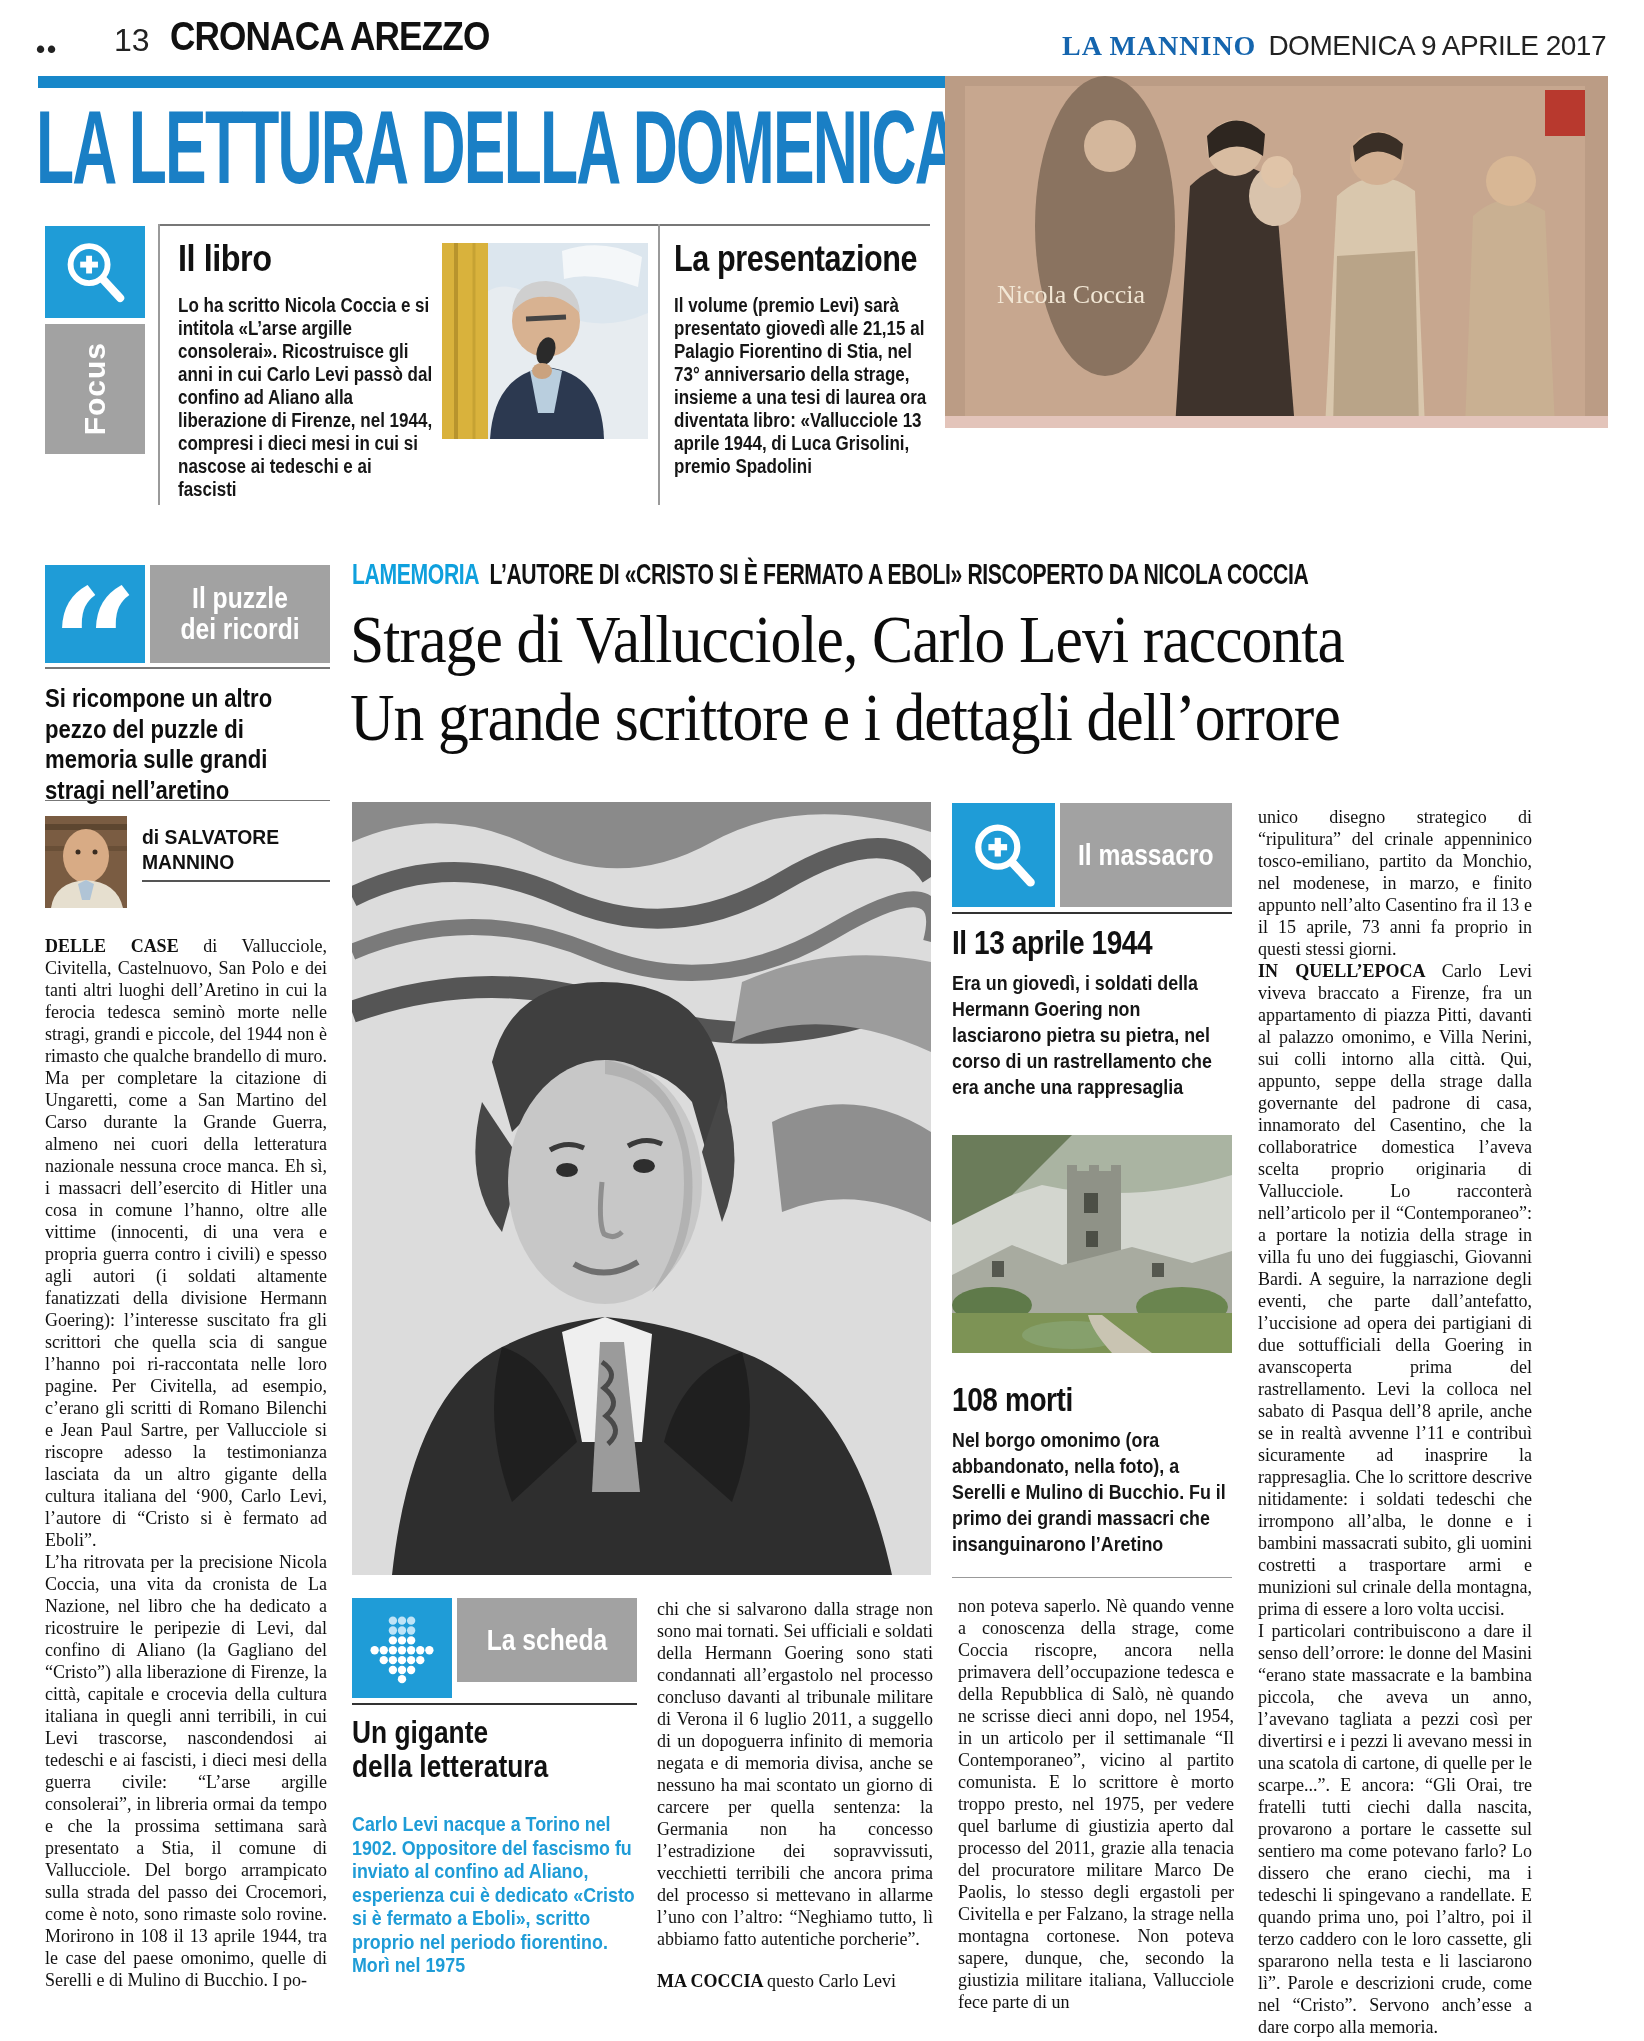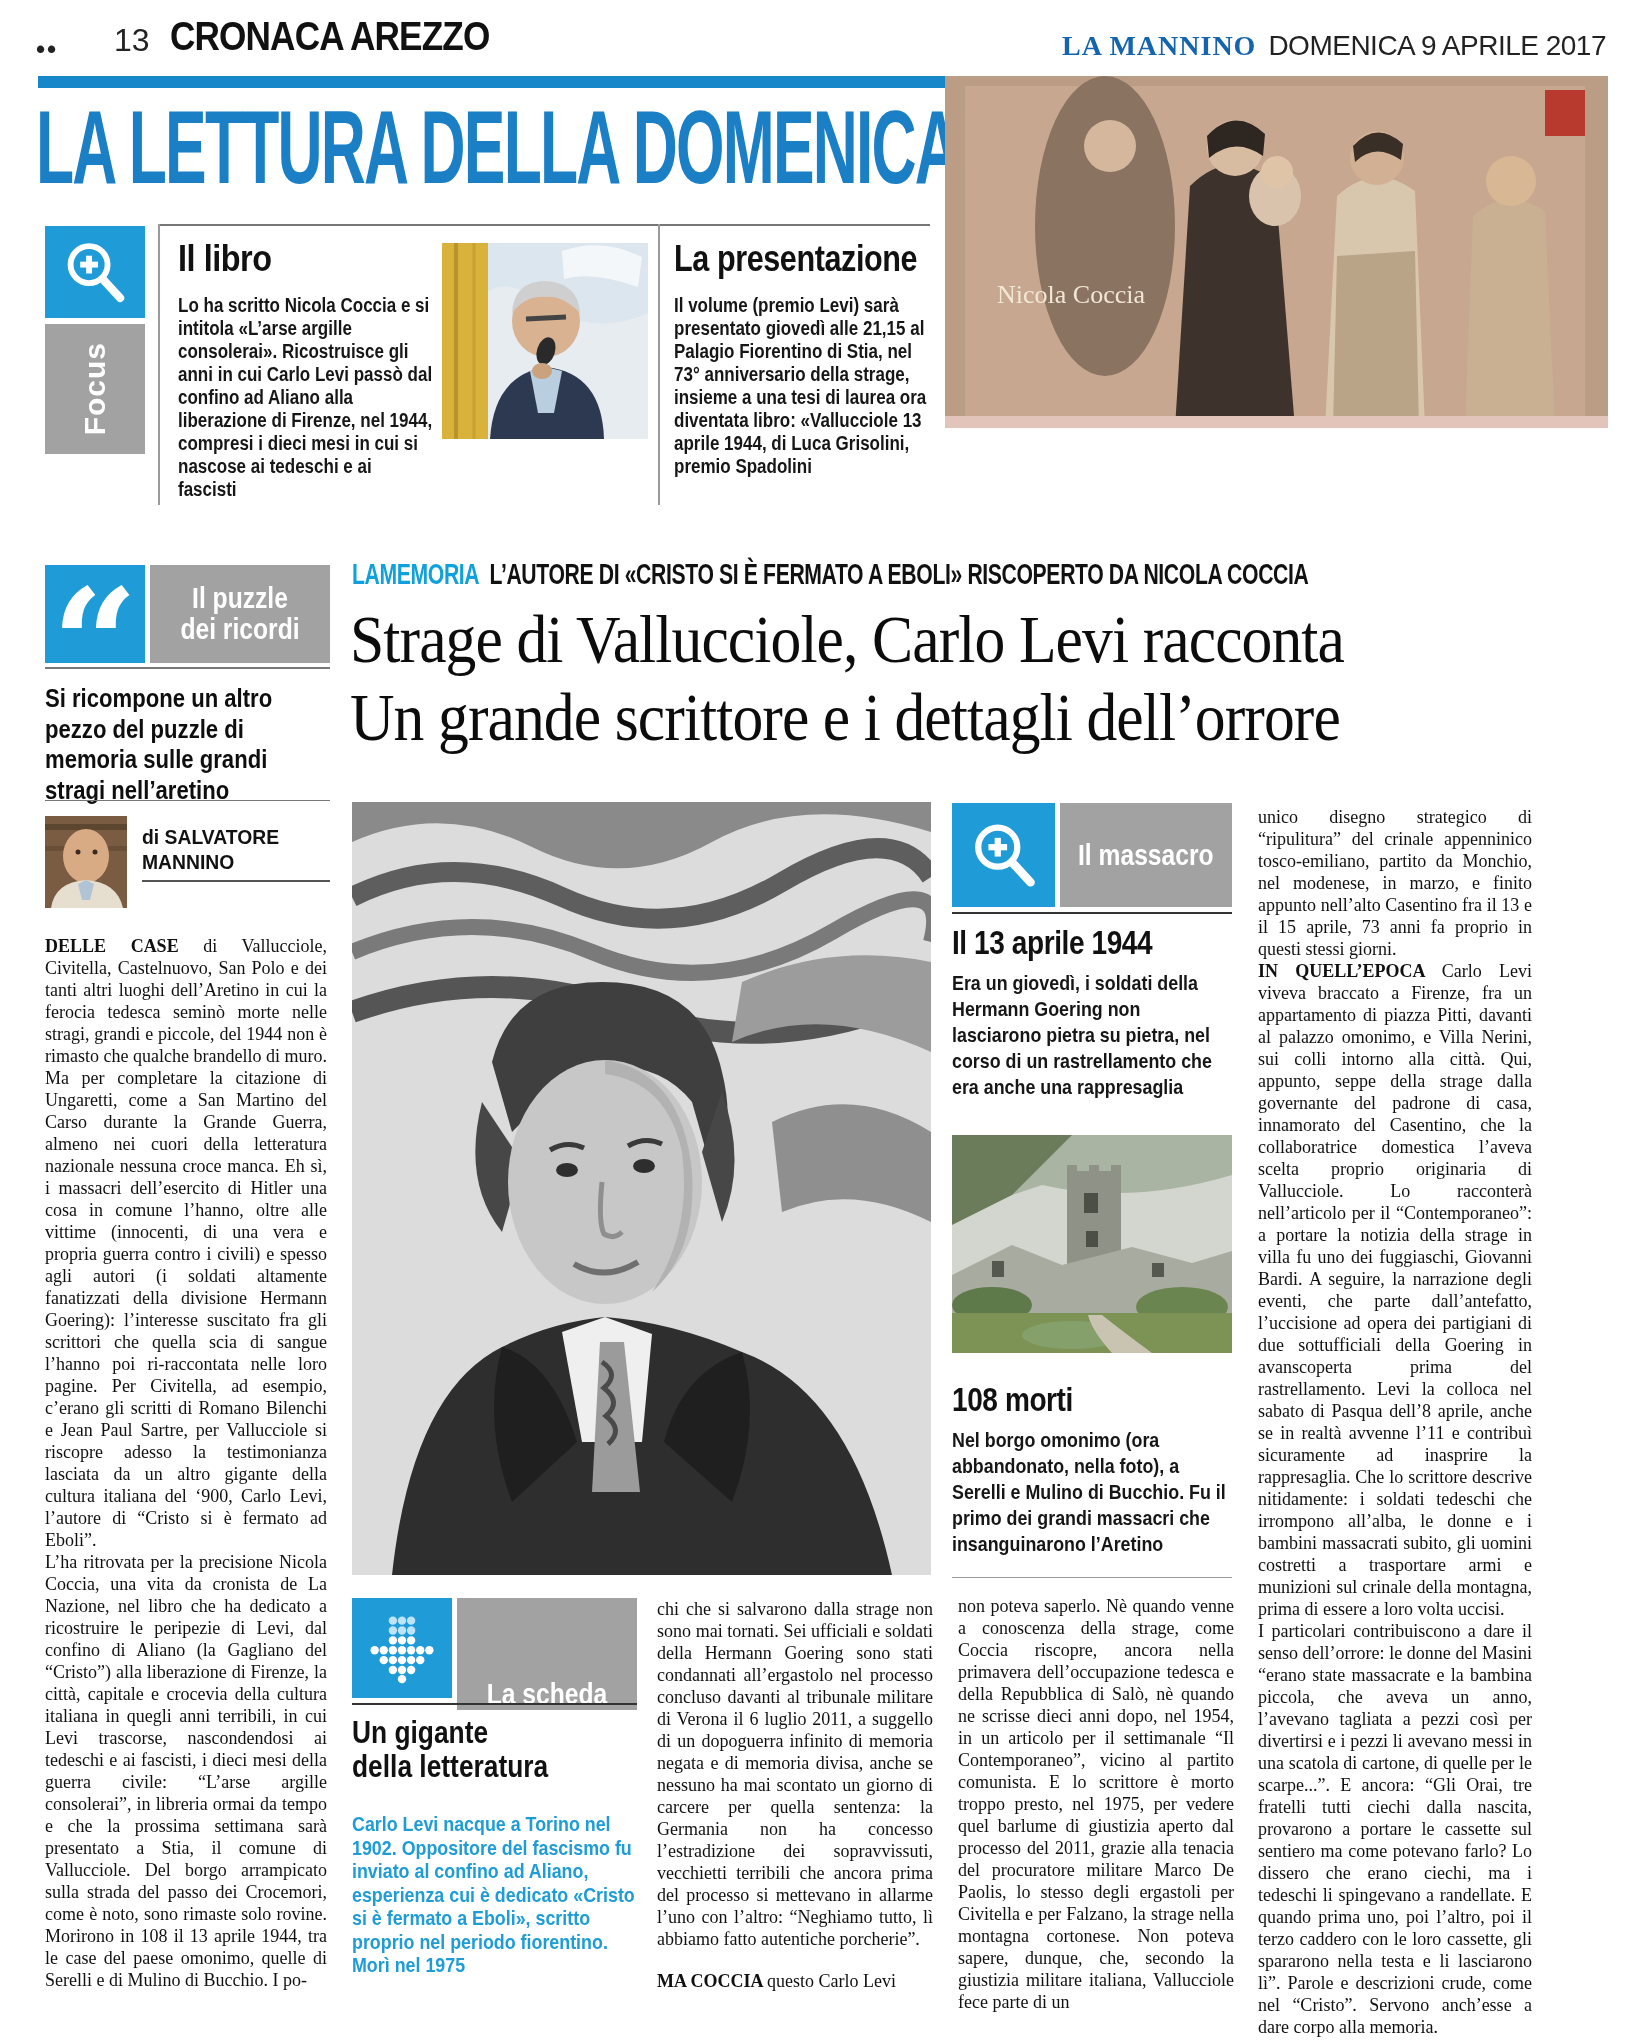--- a/index.html
+++ b/index.html
@@ -272,21 +272,21 @@
           <circle cx="50" cy="66" r="5.5"></circle>
           <circle cx="62" cy="66" r="5.5"></circle>
           <circle cx="74" cy="66" r="5.5"></circle>
         <circle cx="38" cy="79" r="5.5"></circle>
           <circle cx="50" cy="79" r="5.5"></circle>
           <circle cx="62" cy="79" r="5.5"></circle>
         <circle cx="50" cy="91" r="5.5"></circle>
       </g>
     </svg>
   </div>
-  <div class="abs graybox" style="left:457px;top:1598px;width:180px;height:112px;align-items:flex-end;">
+  <div class="abs graybox" style="left:457px;top:1598px;width:180px;height:84px;">
     <span class="boxlabel nw">La scheda</span>
   </div>
   <div class="abs" style="left:352px;top:1703px;width:285px;height:2px;background:#333;"></div>
   <div class="abs" style="left:352px;top:1716px;">
     <div class="nw ox0 sx85" style="font-size:31px;font-weight:bold;line-height:34px;">Un gigante</div>
     <div class="nw ox0 sx85" style="font-size:31px;font-weight:bold;line-height:34px;">della letteratura</div>
   </div>
   <div class="abs scheda-blue ox0 sx85" style="left:352px;top:1812px;width:335px;">Carlo Levi nacque a Torino nel 1902. Oppositore del fascismo fu inviato al confino ad Aliano, esperienza cui è dedicato «Cristo si è fermato a Eboli», scritto proprio nel periodo fiorentino. Morì nel 1975</div>
 
   <div class="abs bodycol" style="left:657px;top:1598px;width:276px;">

